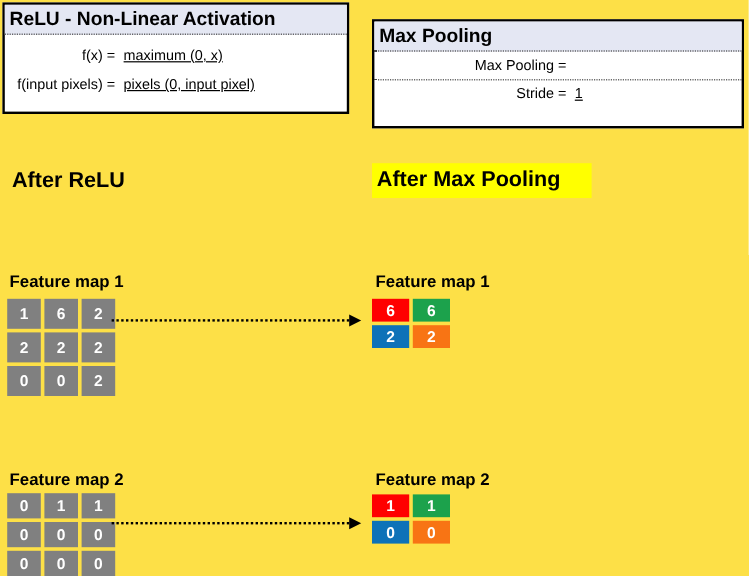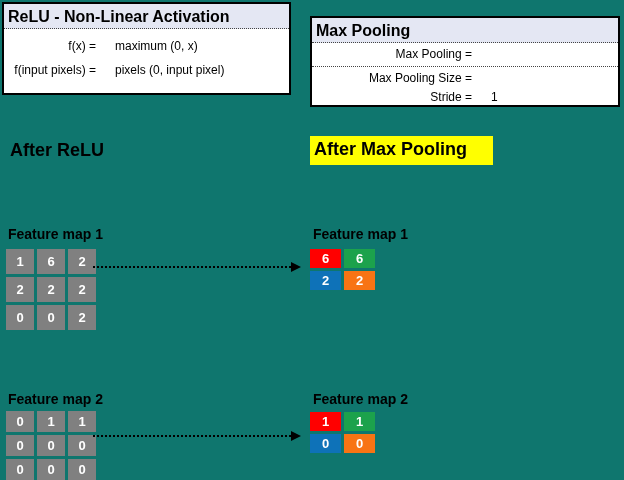--- a/index.html
+++ b/index.html
@@ -1,19 +1,19 @@
 <!DOCTYPE html>
 <html style="--gray: #808080; --highlight: #FFFF00; --header-fill: #E4E7F3;"><head>
 <meta charset="utf-8">
 <style>
   html, body { margin: 0; padding: 0; background: #ffffff; }
   .canvas {
     position: relative;
     width: 624px; height: 480px;
-    background: #0f766e;
+    background: #fde047;
     font-family: "Liberation Sans", sans-serif;
     color: #000;
     overflow: hidden;
   }
   
   .defbox {
     position: absolute;
     border: 2px solid #000;
     background: #fff;
     box-sizing: border-box;
@@ -36,21 +36,21 @@
     align-items: center;
   }
   .relu-box .frow { line-height: 24px; }
   .relu-box .box-body { padding-top: 5px; }
   .pool-box .frow { line-height: 19px; }
   .pool-box .frow.sep { border-bottom: 1px dotted #444; padding: 2px 0 2px 0; }
   .pool-box .frow.first { padding-top: 2px; }
   .frow .lhs { text-align: right; flex: 0 0 auto; }
   .relu-box .lhs { width: 92px; }
   .pool-box .lhs { width: 128px; padding-left: 32px; }
-  .frow .rhs { margin-left: 19px; }
+  .frow .rhs { margin-left: 7px; text-decoration: underline; }
   
   .heading {
     position: absolute;
     font-weight: bold;
     font-size: 18px;
     white-space: nowrap;
   }
   .heading.hl {
     background: var(--highlight, #FFFF00);
     padding: 3px 26px 5px 4px;
@@ -117,21 +117,20 @@
     </div>
   </div>
 
   <div class="defbox pool-box">
     <div class="box-title">Max Pooling</div>
     <div class="box-body">
       <div class="frow sep first">
         <span class="lhs">Max Pooling  =</span>
       </div>
       <div class="frow" style="padding-top:2px;">
-        <span class="lhs">Max Pooling Size =</span>
       </div>
       <div class="frow">
         <span class="lhs">Stride =</span>
         <span class="rhs">1</span>
       </div>
     </div>
   </div>
 
   <div class="heading" style="left:10px; top:140px;">After ReLU</div>
   <div class="heading hl" style="left:310px; top:136px;">After Max Pooling</div>

